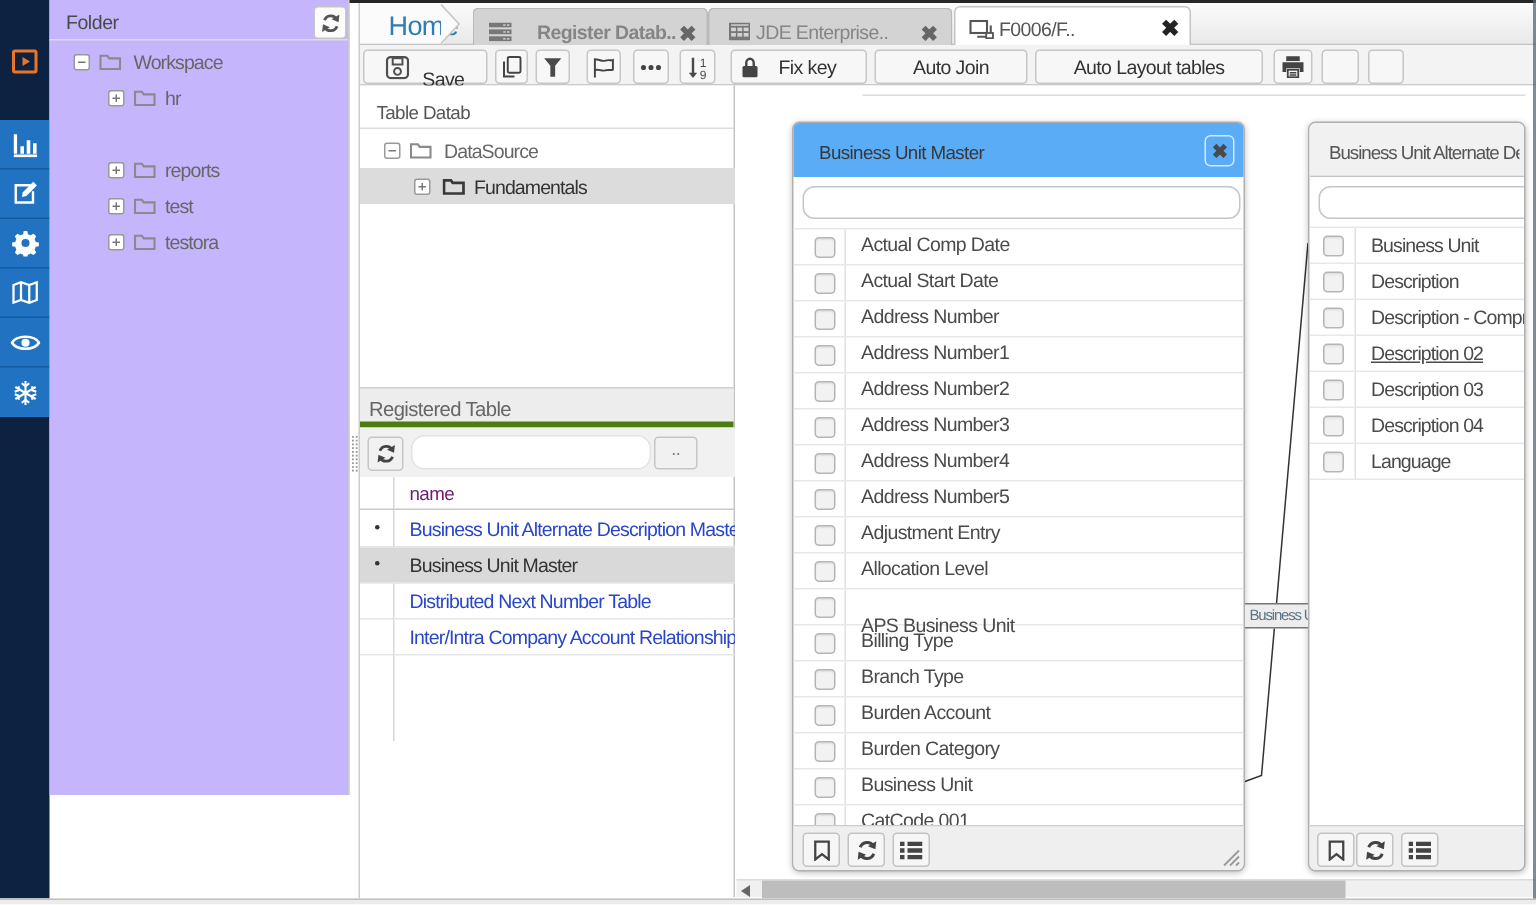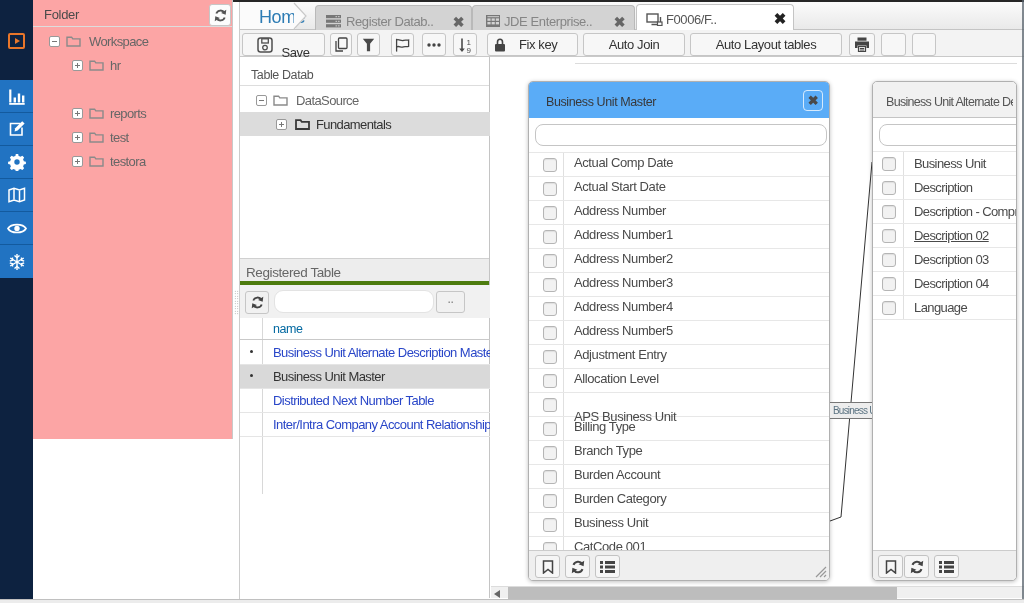--- a/index.html
+++ b/index.html
@@ -10,21 +10,21 @@
   svg { display:block; }
 
   
   #sidebar { left:0; top:0; width:33px; height:599px; background:#0d2240; }
   #sb-blue { left:0; top:80px; width:33px; height:198px; background:#2173c2; }
   .sb-cell { position:absolute; left:0; width:33px; height:33px; display:flex; align-items:center; justify-content:center; border-bottom:1px solid #135a9e; }
   #orangeicon { position:absolute; left:8px; top:33px; width:17px; height:16px; border:2px solid #e8762a; border-radius:2px; display:flex; align-items:center; justify-content:center; }
   #orangeicon .tri { width:0; height:0; border-left:5px solid #e8762a; border-top:3.5px solid transparent; border-bottom:3.5px solid transparent; margin-left:1px; }
 
   
-  #folderpanel { left:33px; top:0; width:200px; height:439px; background:#fca5a5; border-right:1px solid #c9c9c9; }
+  #folderpanel { left:33px; top:0; width:200px; height:530px; background:#c4b5fd; border-right:1px solid #c9c9c9; }
   #folderhead { position:absolute; left:0; top:0; width:100%; height:27px; border-bottom:1px solid #ddd; }
   #folderhead .t { position:absolute; left:11px; top:7px; font-size:13px; letter-spacing:-0.3px; color:#4a4a4a; }
   .iconbtn { position:absolute; border:1px solid #c6c6c6; border-radius:3px; background:#fcfcfc; display:flex; align-items:center; justify-content:center; }
   .treerow { position:absolute; height:24px; display:flex; align-items:center; color:#666; font-size:13px; letter-spacing:-0.6px; }
   .tg { width:11px; height:11px; border:1px solid #999; border-radius:2px; position:relative; background:#fff; flex:0 0 auto; }
   .tg:before { content:""; position:absolute; left:2px; top:4px; width:5px; height:1px; background:#777; }
   .tg.plus:after { content:""; position:absolute; left:4px; top:2px; width:1px; height:5px; background:#777; }
 
   
   #topline { left:233px; top:0; width:791px; height:2px; background:#262626; }
@@ -196,21 +196,21 @@
           </g>
           <g fill="#d3d3d3">
             <rect x="9.5" y="1.2" width="1.6" height="1"></rect>
             <rect x="12" y="1.2" width="1.6" height="1"></rect>
             <rect x="9.5" y="5.8" width="1.6" height="1"></rect>
             <rect x="12" y="5.8" width="1.6" height="1"></rect>
             <rect x="9.5" y="10.4" width="1.6" height="1"></rect>
             <rect x="12" y="10.4" width="1.6" height="1"></rect>
           </g>
         </svg>
-      <span style="margin-left:4px;">Register Datab..</span>
+      <span style="margin-left:16px;font-weight:bold;">Register Datab..</span>
       <span class="tabx" style="position:absolute; right:7px; top:8px;">✖</span>
     </div>
     <div class="tab" style="left:232px; width:163px;">
       <svg style="margin-left:13px;" width="14" height="12" viewBox="0 0 14 12">
           <g fill="#777">
             <rect x="0" y="0" width="14" height="12"></rect>
           </g>
           <g fill="#d3d3d3">
             <rect x="1.4" y="3.4" width="3.2" height="2.4"></rect>
             <rect x="5.6" y="3.4" width="3.2" height="2.4"></rect>
@@ -344,21 +344,21 @@
           <path d="M0.8,13.2 L1.4,7.8 L6.4,9.8 Z" fill="#444"></path>
           <path d="M2.7,10.0 A4.9,4.9 0 0,0 11.5,9.1" stroke="#444" stroke-width="2" fill="none"></path>
         </svg>
     </div>
     <div class="abs" style="left:34px; top:233px; width:160px; height:23px; background:#fff; border:1px solid #e3e3e3; border-radius:9px;"></div>
     <div class="iconbtn" style="left:196px; top:234px; width:29px; height:22px; color:#777; font-size:12px; background:#f1f1f1;">
         <span style="margin-top:-6px;">..</span>
       </div>
     <div class="abs" style="left:22px; top:261px; width:1px; height:176px; background:#d8d8d8;"></div>
     <div class="abs" style="left:0; top:261px; width:250px; height:22px; border-bottom:1px solid #c9c9c9;">
-      <span style="position:absolute; left:33px; top:4px; color:#0369a1;">name</span>
+      <span style="position:absolute; left:33px; top:4px; color:#701a75;">name</span>
     </div>
     <div class="namerow" style="top:284px;">
       <span style="margin-left:33px;" class="link">Business Unit Alternate Description Master</span>
     </div>
     <div class="dot" style="top:293px;"></div>
     <div class="namerow" style="top:308px; background:#d9d9d9; color:#333;">
       <span style="margin-left:33px;">Business Unit Master</span>
     </div>
     <div class="dot" style="top:317px;"></div>
     <div class="namerow" style="top:332px;">

